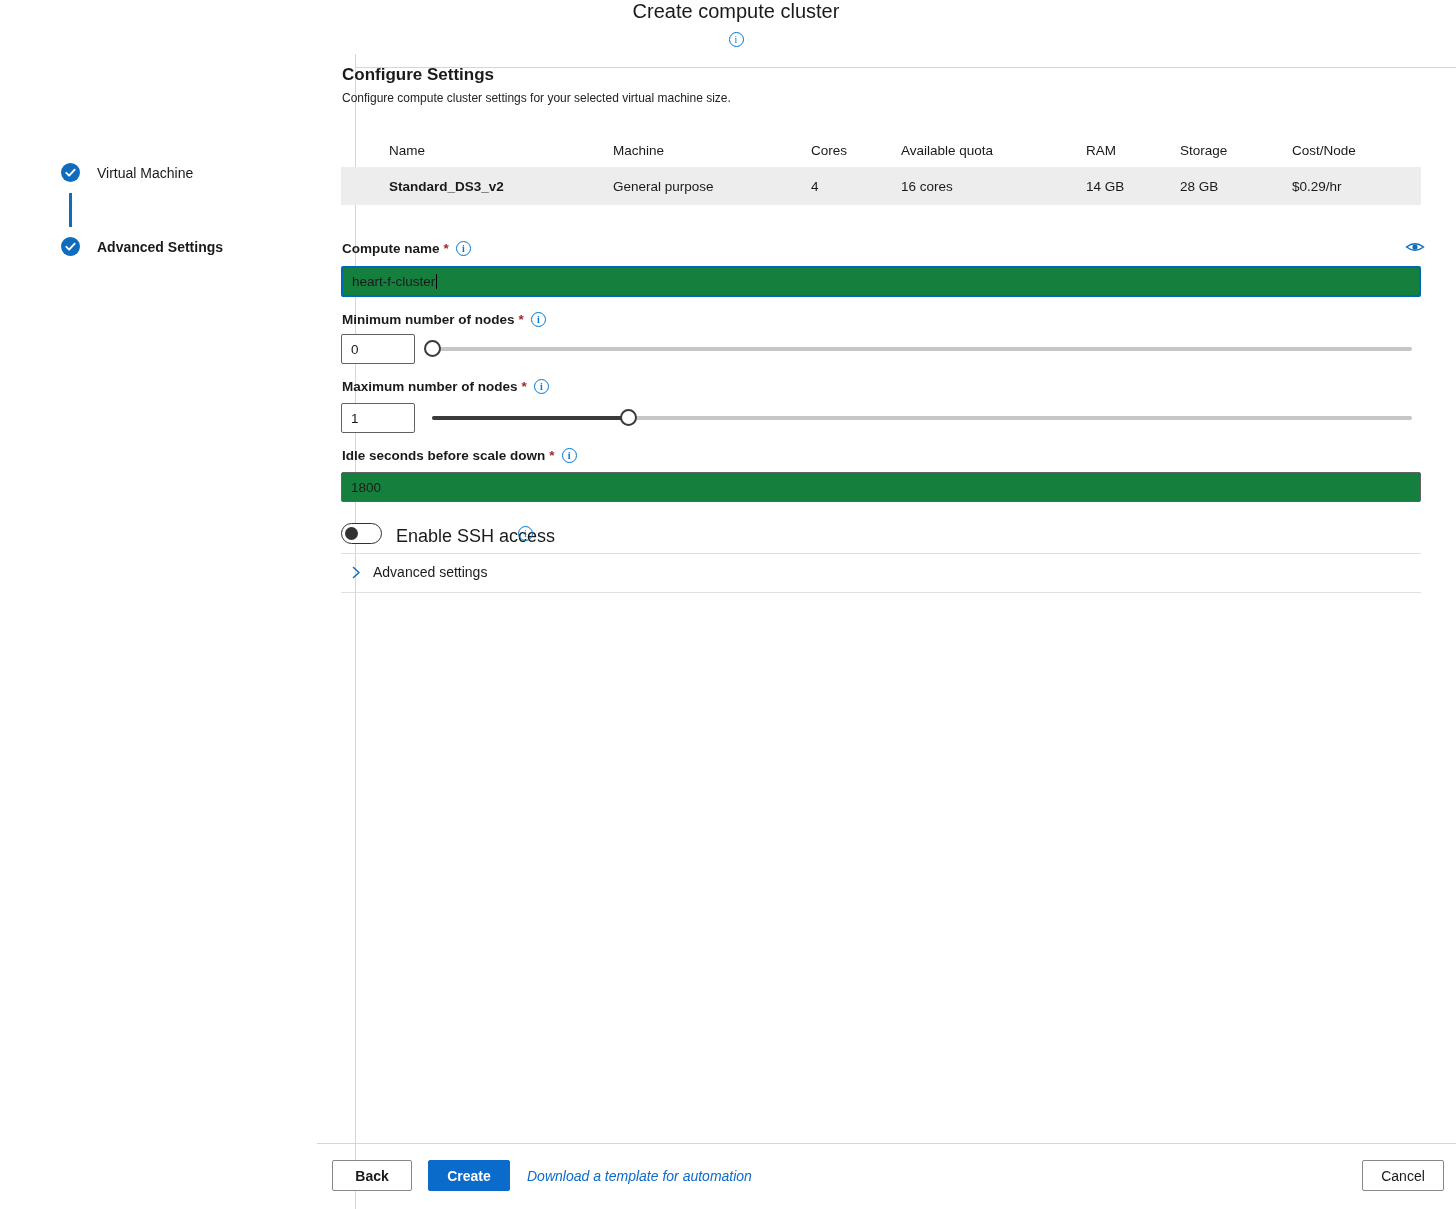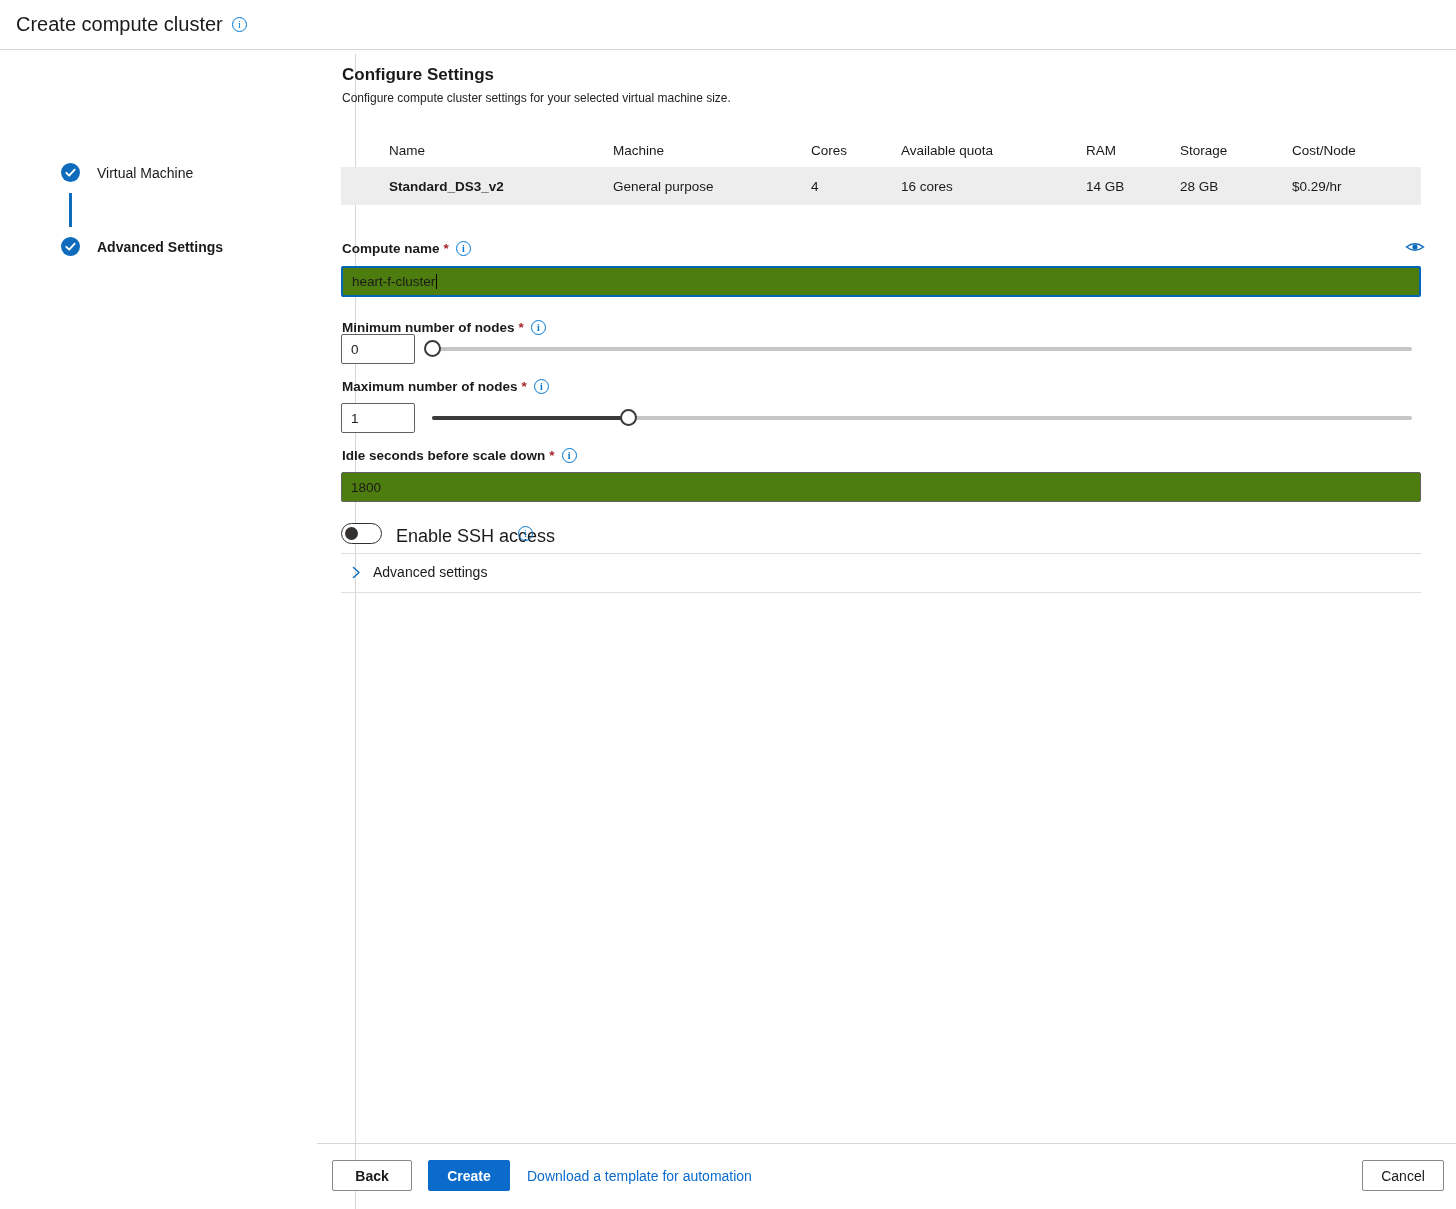--- a/index.html
+++ b/index.html
@@ -1,22 +1,22 @@
 <!DOCTYPE html>
 <html><head>
 <meta charset="utf-8">
 <style>
   * { margin:0; padding:0; box-sizing:border-box; }
   body { background:#fff; font-family:"Liberation Sans", sans-serif; color:#1b1a19; }
   .page { position:relative; width:1456px; height:1209px; background:#fff; overflow:hidden; }
 
   
-  .header { position:absolute; top:0; left:0; right:0; height:50px;
+  .header { position:absolute; top:0; left:0; right:0; height:68px;
             border-bottom:1px solid #d6d6d6; display:flex; align-items:center;
-            padding-left:16px; gap:9px; background:#fff; }
+            padding-left:16px; gap:9px; background:#fff;flex-direction:column; }
   .header-title { font-size:20px; color:#1b1a19; }
 
   .info-icon { display:inline-flex; width:15px; height:15px; border:1px solid #0078d4;
                border-radius:50%; color:#0078d4; font-size:10px; line-height:1;
                align-items:center; justify-content:center; flex:none; }
   .info-icon::before { content:"i"; font-family:"Liberation Serif", serif; }
 
   
   .sidebar { position:absolute; top:54px; left:0; width:356px; bottom:0;
              border-right:1px solid #d6d6d6; background:#fff; }
@@ -38,21 +38,21 @@
   .vm-head .cell { font-size:13.5px; color:#1b1a19; }
   .vm-body { height:38px; background:#ededed; }
   .vm-body .cell { font-size:13.5px; }
   .cell:first-child { padding-left:48px; }
   .vm-body .cell:first-child { font-weight:bold; }
 
   .field-label { position:absolute; display:flex; align-items:center; gap:7px;
                  font-size:13.5px; font-weight:bold; color:#1b1a19; }
   .required { color:#a4262c; font-weight:bold; margin-left:-3px; }
 
-  .input-box { position:absolute; background:#4d7c0f; border:1px solid #616161; border-radius:2px;
+  .input-box { position:absolute; background:#15803d; border:1px solid #616161; border-radius:2px;
                font-size:13.5px; color:#1b1a19; display:flex; align-items:center; padding:0 9px; }
   .input-focused { border:2px solid #0067b8; }
   .caret { display:inline-block; width:1px; height:15px; background:#000; margin-left:1px; }
 
   input.small-input { position:absolute; width:74px; height:30px; border:1px solid #616161;
                border-radius:2px; font-size:13.5px; color:#1b1a19; padding:0 9px;
                font-family:"Liberation Sans", sans-serif; background:#fff; }
 
   .slider { position:absolute; left:432px; width:980px; height:17px; }
   .slider-track { position:absolute; left:0; right:0; top:7px; height:4px; background:#c8c6c4; border-radius:2px; }
@@ -78,21 +78,21 @@
 
   
   .footer-divider { position:absolute; left:317px; right:0; top:1143px; height:1px; background:#d6d6d6; }
   .btn { position:absolute; top:1160px; height:31px; display:flex; align-items:center;
          justify-content:center; font-size:14px; font-family:"Liberation Sans", sans-serif;
          border-radius:2px; cursor:pointer; }
   .btn-back { left:332px; width:80px; background:#fff; border:1px solid #8a8886; color:#1b1a19; font-weight:bold; }
   .btn-create { left:428px; width:82px; background:#0b6bcb; border:1px solid #0b6bcb; color:#fff; font-weight:bold; }
   .btn-cancel { right:12px; width:82px; background:#fff; border:1px solid #8a8886; color:#1b1a19; }
   .footer-link { position:absolute; left:527px; top:1168px; font-size:14px; color:#0b6bcb;
-                 text-decoration:none; cursor:pointer; }
+                 text-decoration:none; cursor:pointer;font-style:italic; }
 </style>
 </head>
 <body>
 
 <div class="page">
 
   <div class="header">
     <span class="header-title">Create compute cluster</span>
     <span class="info-icon"></span>
   </div>
@@ -146,21 +146,21 @@
   </div>
   <svg class="eye-btn" viewBox="0 0 20 14">
     <path d="M1.5 7 Q10 0.5 18.5 7 Q10 13.5 1.5 7 Z" fill="none" stroke="#0f6cbd" stroke-width="1.4"></path>
     <circle cx="10" cy="7" r="2.6" fill="#0f6cbd"></circle>
   </svg>
   <div class="input-box input-focused" style="left:341px; top:266px; width:1080px; height:31px;">
     <span>heart-f-cluster</span>
     <span class="caret"></span>
   </div>
 
-  <div class="field-label" style="left:342px; top:320px;justify-content:center;">
+  <div class="field-label" style="left:342px; top:312px;justify-content:center;">
     <span>Minimum number of nodes</span>
     <span class="required">*</span>
     <span class="info-icon"></span>
   </div>
   <input class="small-input" style="left: 341px; top: 334px;" value="0">
   <div class="slider" style="top: 340px; --pct: 0%;">
     <div class="slider-track"></div>
     <div class="slider-fill"></div>
     <div class="slider-handle"></div>
   </div>

